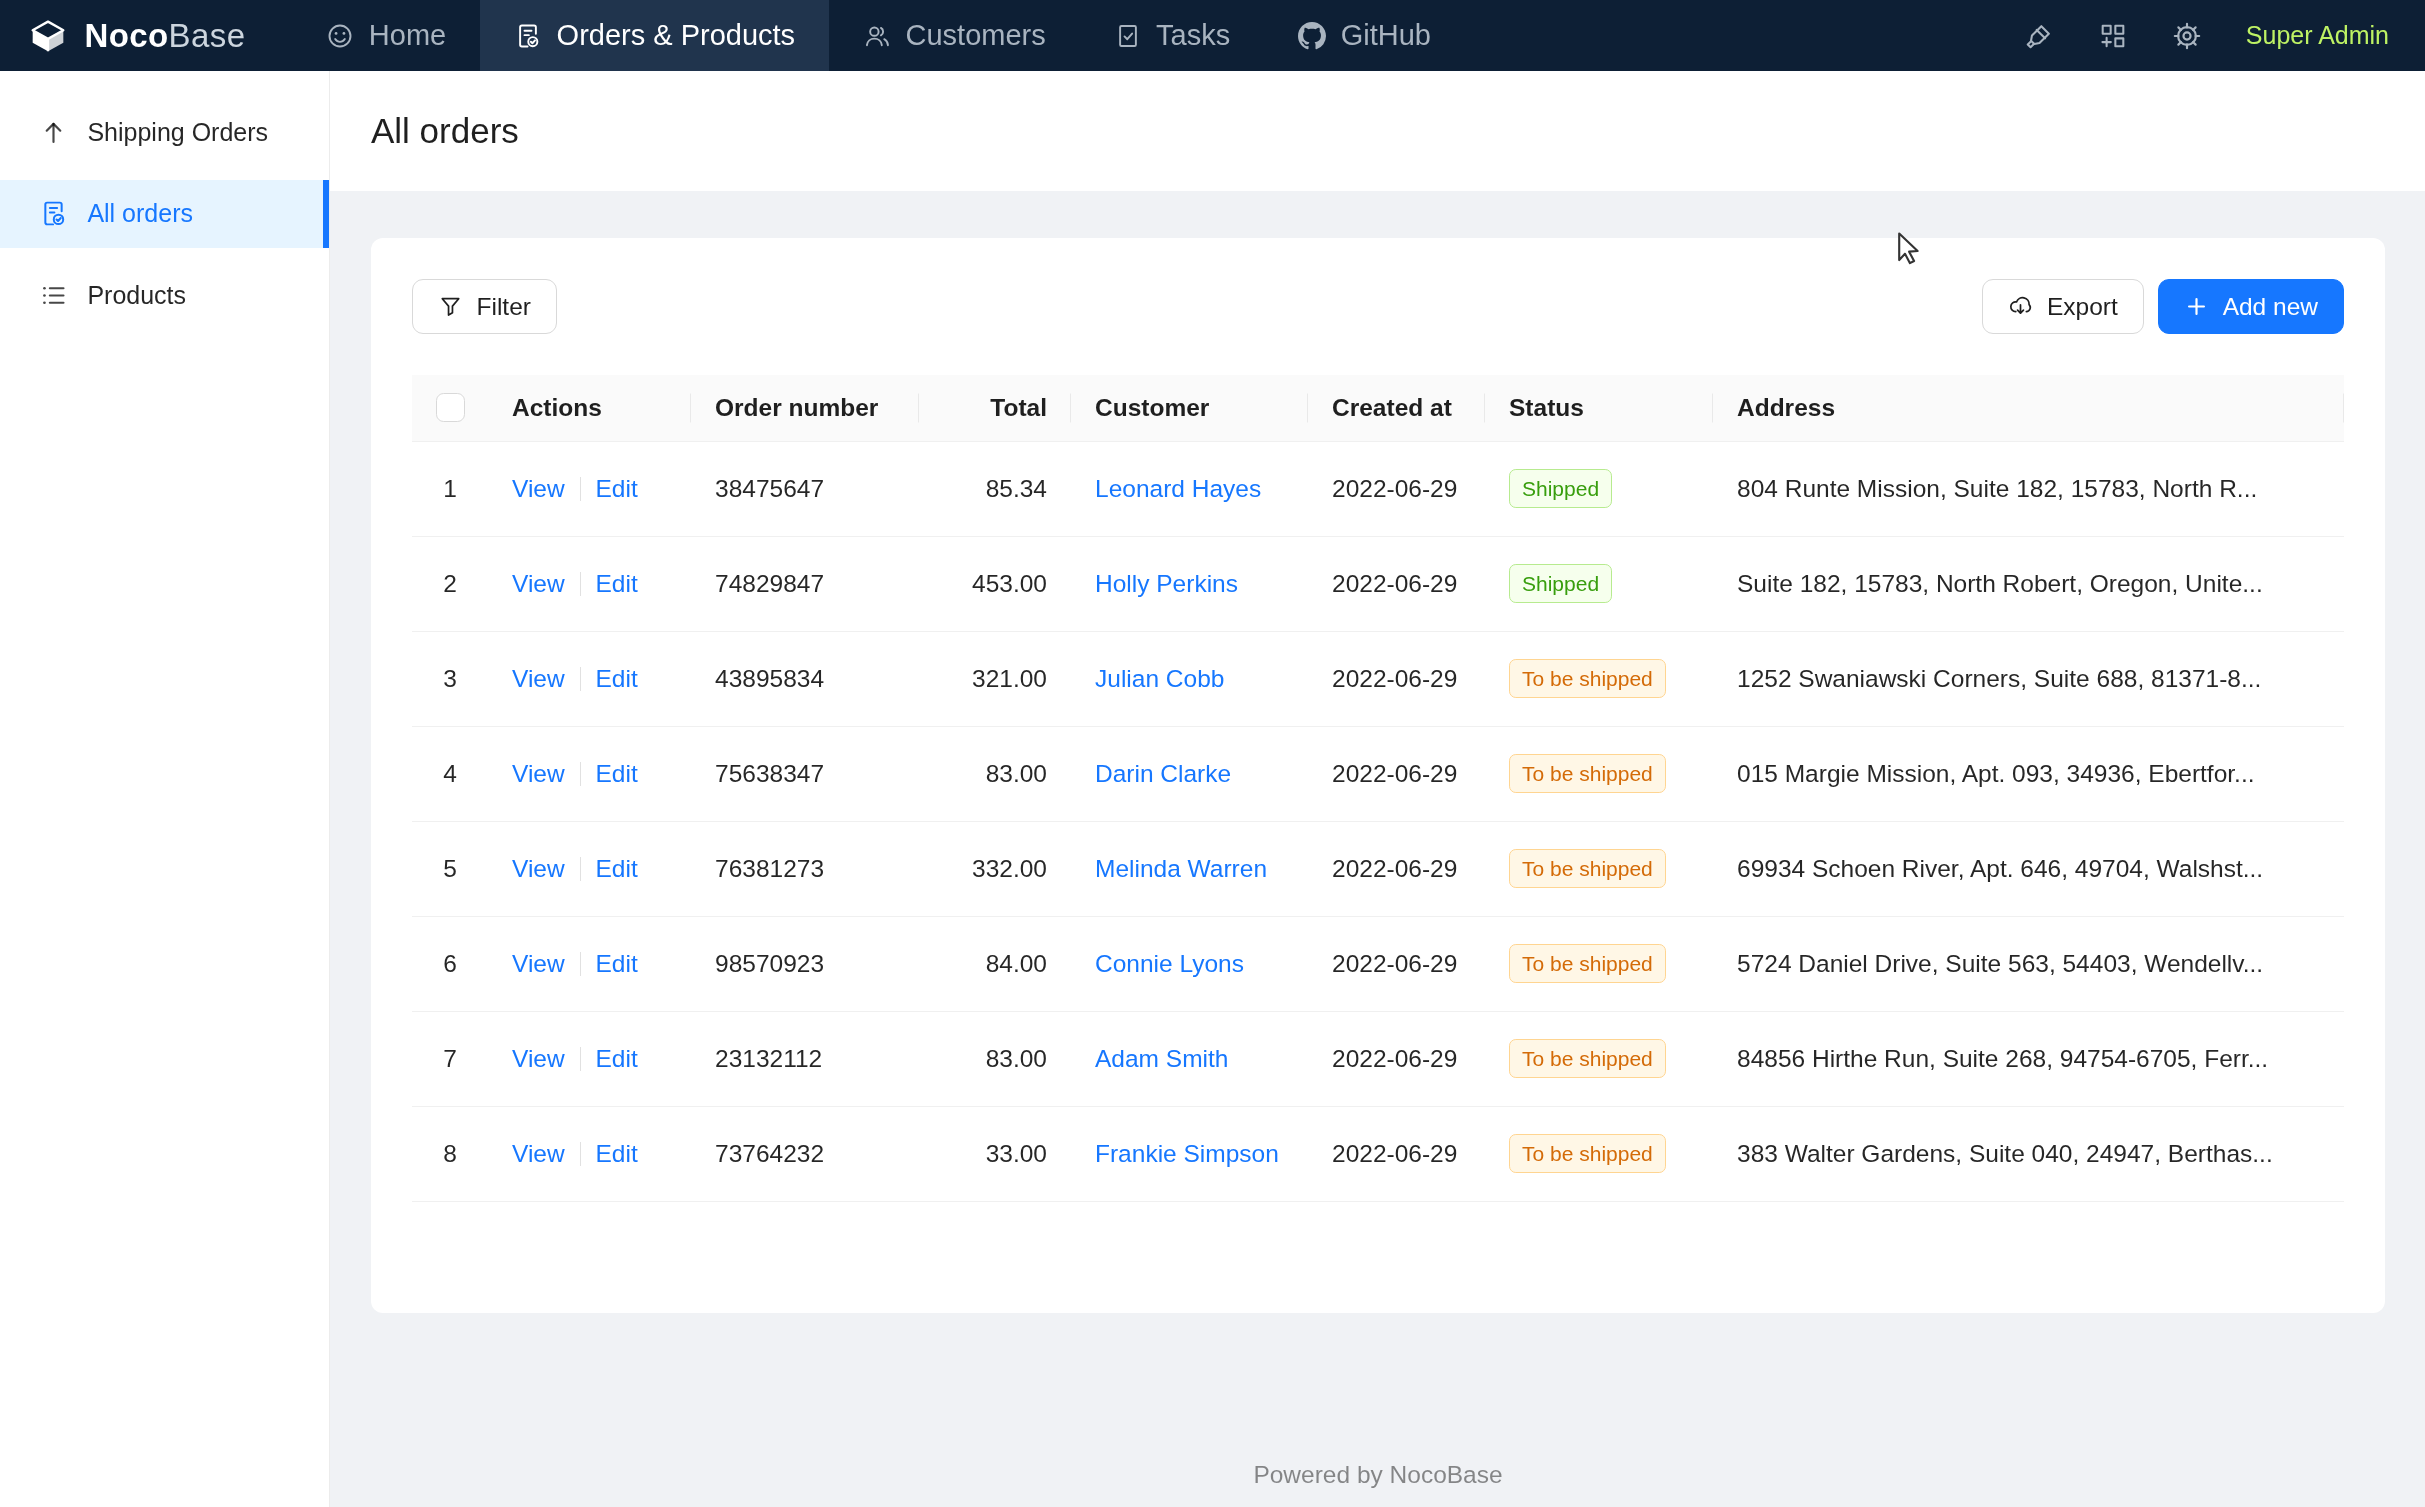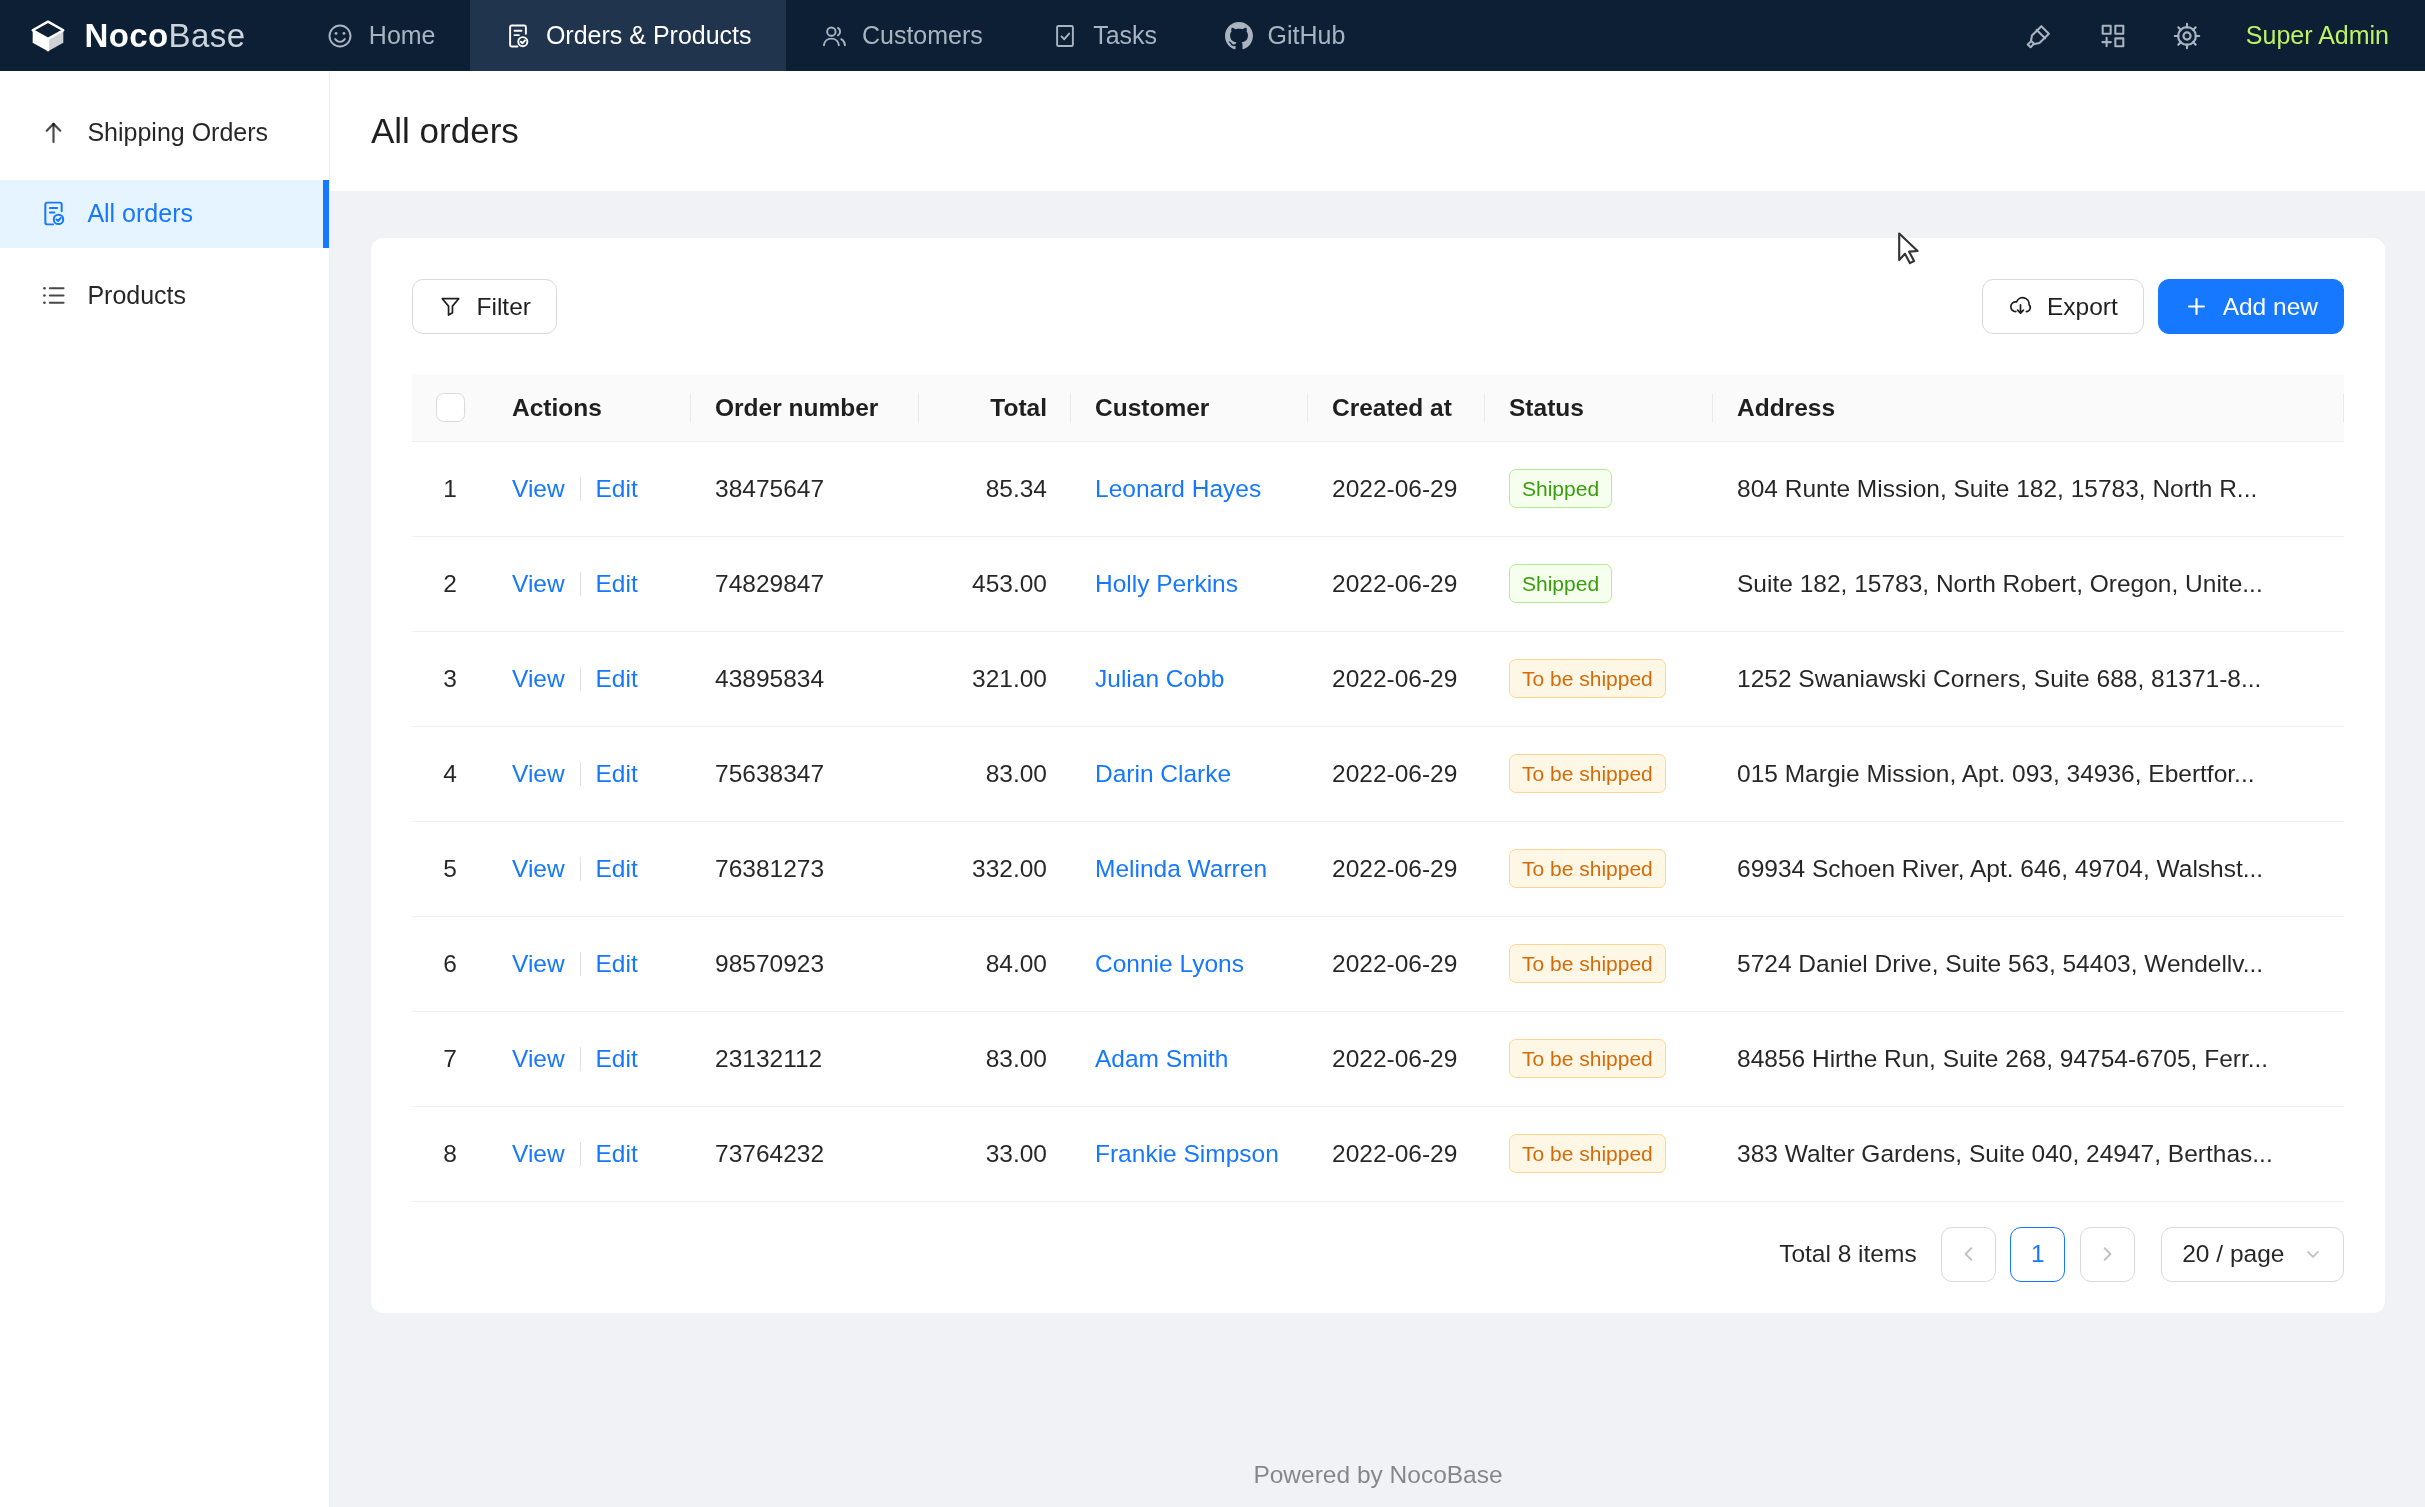--- a/index.html
+++ b/index.html
@@ -16,21 +16,21 @@
   }
   .icon svg{width:100%;height:100%;display:block}
 
   
   .nav{height:71px;background:var(--nav-bg);display:flex;align-items:stretch;color:#a9b4c0}
   .logo{display:flex;align-items:center;gap:13.5px;padding:0 47px 0 25px;cursor:pointer}
   .logo .icon{width:46px;height:46px}
   .logo-text{font-size:33px;line-height:1;color:#fff;font-weight:700;letter-spacing:0.4px}
   .logo-text .light{font-weight:300;color:#ccd5de}
   .nav-items{display:flex;align-items:stretch}
-  .nav-item{display:flex;align-items:center;gap:14.4px;padding:0 34px;font-size:25px;cursor:pointer}
+  .nav-item{display:flex;align-items:center;gap:14.4px;padding:0 34px;font-size:29px;cursor:pointer}
   .nav-item .icon{width:28px;height:28px}
   .nav-item.active{background:var(--nav-active-bg);color:#fff}
   .nav-right{margin-left:auto;display:flex;align-items:center;gap:44px;padding-right:37px}
   .nav-right .icon-btn{width:30px;height:30px;color:#a9b4c0;cursor:pointer}
   .user{font-size:25px;color:#bef264;cursor:pointer}
 
   
   .shell{display:flex;height:1437px}
   .sidebar{width:330px;background:#fff;border-right:0.8px solid #ececec;padding-top:27px;flex:none}
   .side-item{height:68px;margin-bottom:13.5px;display:flex;align-items:center;gap:19.4px;
@@ -346,46 +346,20 @@
                 <td>73764232</td>
                 <td>33.00</td>
                 <td><a class="link">Frankie Simpson</a></td>
                 <td>2022-06-29</td>
                 <td><span class="badge orange">To be shipped</span></td>
                 <td>383 Walter Gardens, Suite 040, 24947, Berthas...</td>
               </tr>
             </tbody>
         </table>
 
-        <div class="pagination">
-          <span class="pg-total">Total 8 items</span>
-          <button class="pg-btn">
-            <span class="icon">
-                <svg viewBox="0 0 32 32" fill="none" stroke="currentColor" stroke-linecap="round" stroke-linejoin="round" stroke-width="2.8">
-                  <path d="M19.5 7.5L11 16l8.5 8.5"></path>
-                </svg>
-              </span>
-          </button>
-          <button class="pg-btn pg-current">1</button>
-          <button class="pg-btn">
-            <span class="icon">
-                <svg viewBox="0 0 32 32" fill="none" stroke="currentColor" stroke-linecap="round" stroke-linejoin="round" stroke-width="2.8">
-                  <path d="M12.5 7.5L21 16l-8.5 8.5"></path>
-                </svg>
-              </span>
-          </button>
-          <div class="pg-select">
-            <span>20 / page</span>
-            <span class="icon">
-                <svg viewBox="0 0 32 32" fill="none" stroke="currentColor" stroke-linecap="round" stroke-linejoin="round" stroke-width="2.8">
-                  <path d="M8 12.5l8 8 8-8"></path>
-                </svg>
-              </span>
-          </div>
-        </div>
 
       </div>
     </div>
 
     <div class="footer">Powered by NocoBase</div>
   </div>
 </div>
 
 <div class="cursor">
   <svg viewBox="0 0 24 26">

